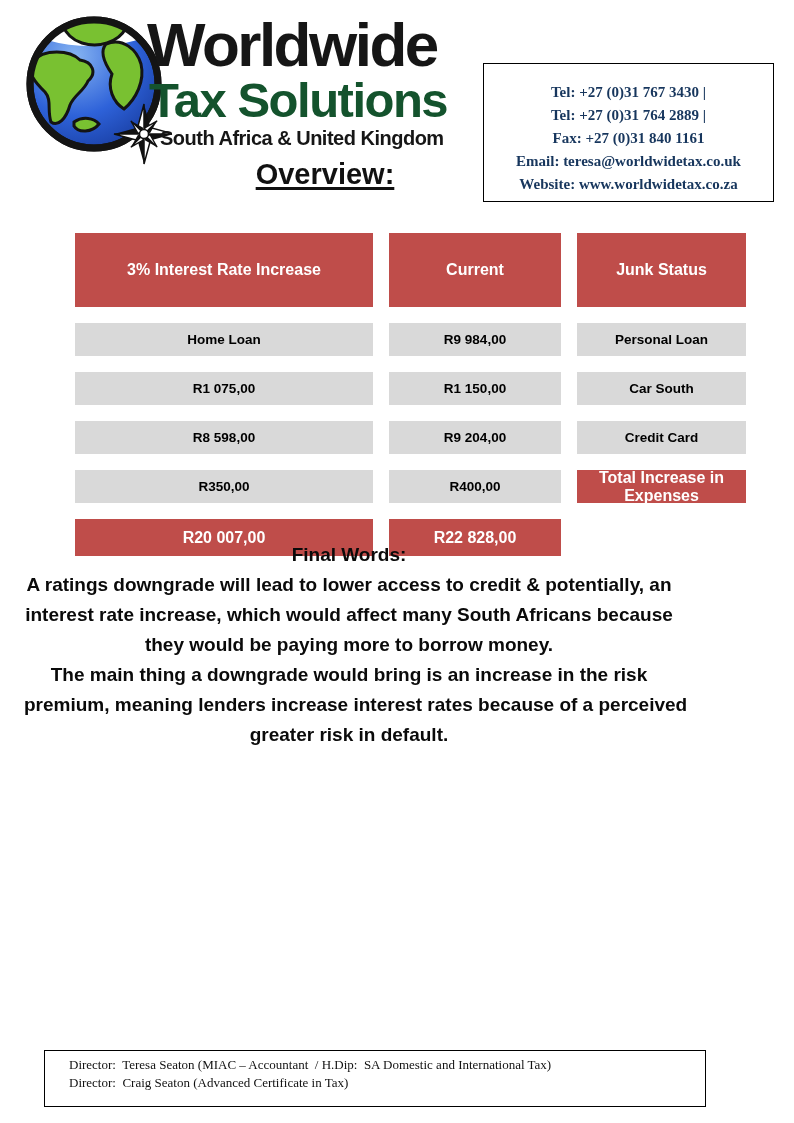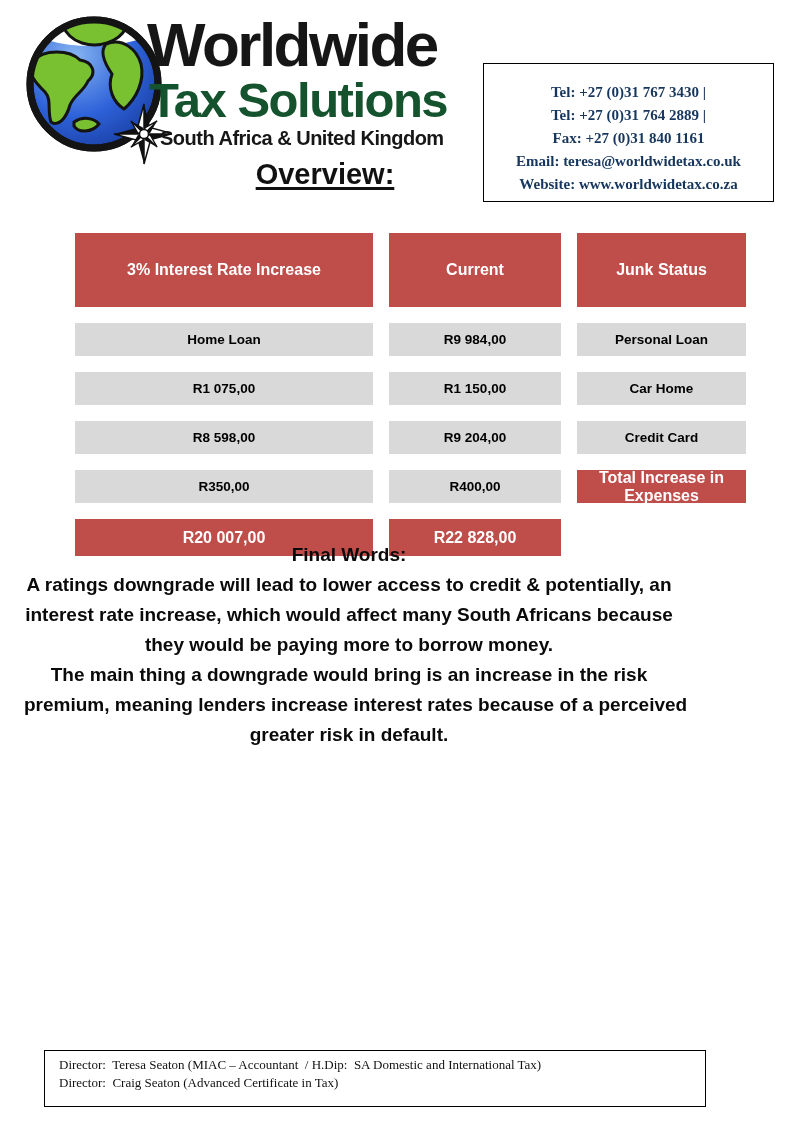--- a/index.html
+++ b/index.html
@@ -44,21 +44,21 @@
   .cell.data{background:var(--gray,#D9D9D9);color:#000;font-size:13.5px;}
   .cell.total{background:var(--red,#BF4D4A);color:#fff;font-size:16px;}
 
   
   .final-words{left:0;top:540px;width:650px;text-align:center;font-weight:bold;font-size:19px;line-height:30px;color:#0a0a0a;padding-left:24px;}
   .final-words div{white-space:nowrap;}
 
   
   .footer-box{
     left:44px;top:1050px;width:662px;height:57px;box-sizing:border-box;
-    border:1px solid #000;padding:5px 14px;
+    border:1px solid #000;padding:5px 24px;
     font-family:"Liberation Serif", serif;font-size:13px;line-height:17.5px;color:#111;
   }
   .footer-box div{white-space:pre-wrap;}
 </style>
 </head>
 <body>
 
 <svg class="abs globe-svg" viewBox="0 0 150 156" xmlns="http://www.w3.org/2000/svg">
   <defs>
     <radialGradient id="og" cx="35%" cy="28%" r="85%">
@@ -121,21 +121,21 @@
   <div class="cell hdr">Current</div>
   <div class="cell hdr">Junk Status</div>
 
   <div class="cell data">Home Loan</div>
   <div class="cell data">R9 984,00</div>
 
   <div class="cell data">Personal Loan</div>
   <div class="cell data">R1 075,00</div>
   <div class="cell data">R1 150,00</div>
 
-  <div class="cell data">Car Home</div>
+  <div class="cell data">Car South</div>
   <div class="cell data">R8 598,00</div>
   <div class="cell data">R9 204,00</div>
 
   <div class="cell data">Credit Card</div>
   <div class="cell data">R350,00</div>
   <div class="cell data">R400,00</div>
 
   <div class="cell total">Total Increase in Expenses</div>
   <div class="cell total">R20 007,00</div>
   <div class="cell total">R22 828,00</div>

